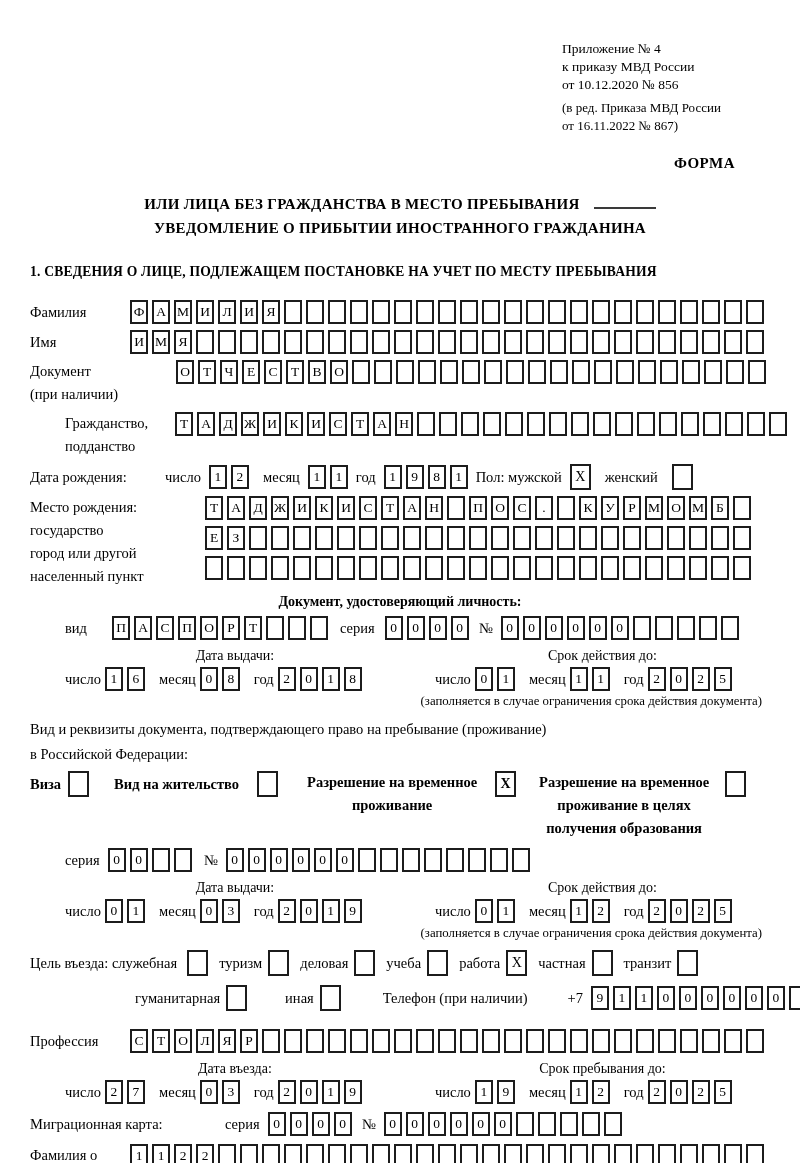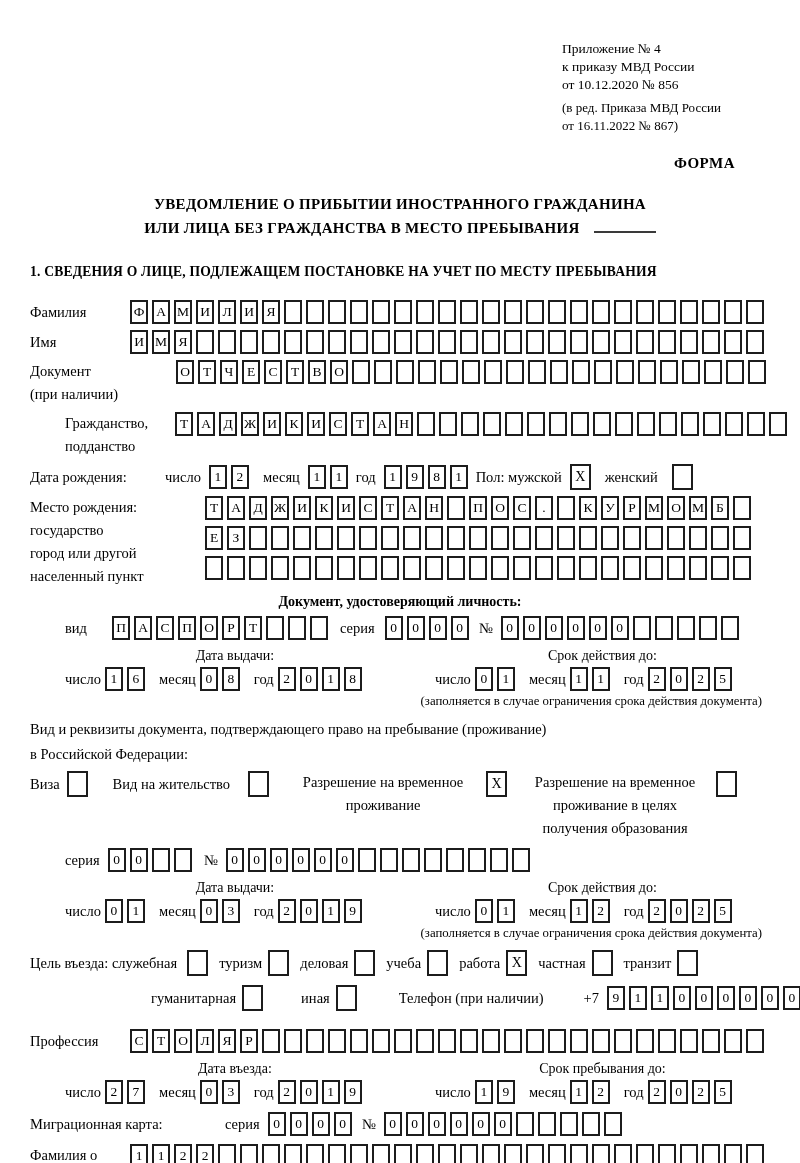--- a/index.html
+++ b/index.html
@@ -40,21 +40,21 @@
   .dg { width:355px; }
   .dg + .dg { width:350px; margin-left:15px; }
   .dg-head { text-align:center; font-size:14px; line-height:19px; }
   .dg-row { display:flex; align-items:center; margin-top:2px; }
   .dg-row .lbl { margin-right:4px; }
   .dg-row .mid { margin-left:14px; }
   .note { font-size:12.8px; text-align:right; padding-right:8px; margin-top:3px; }
 
   .intro { font-size:14.5px; line-height:25px; margin-top:8px; }
 
-  .permit-options { display:flex; align-items:flex-start; margin-top:4px; }
+  .permit-options { display:flex; align-items:flex-start; margin-top:4px;font-weight:bold; }
   .opt { display:flex; align-items:flex-start; }
   .opt .lbl { line-height:26px; }
   .opt .checkbox { margin-left:7px; }
   .opt-center { text-align:center; font-size:14.5px; line-height:23px; white-space:normal; }
   .wlbl185 { width:192px; } .wlbl190 { width:188px; }
 
   .purpose-row { display:flex; align-items:center; margin-top:9px; }
   .purpose-row .lbl { line-height:26px; }
   .purpose-row .checkbox { margin-left:6px; }
   .purpose-opt { margin-left:11px; display:flex; align-items:center; }
@@ -71,24 +71,24 @@
     <div>к приказу МВД России</div>
     <div>от 10.12.2020 № 856</div>
   </div>
   <div class="amendment">
     <div>(в ред. Приказа МВД России</div>
     <div>от 16.11.2022 № 867)</div>
   </div>
   <div class="forma">ФОРМА</div>
 
   <div class="title">
-    <div>УВЕДОМЛЕНИЕ О ПРИБЫТИИ ИНОСТРАННОГО ГРАЖДАНИНА</div>
     <div>
       <span>ИЛИ ЛИЦА БЕЗ ГРАЖДАНСТВА В МЕСТО ПРЕБЫВАНИЯ</span><span class="title-underline"></span>
     </div>
+    <div>УВЕДОМЛЕНИЕ О ПРИБЫТИИ ИНОСТРАННОГО ГРАЖДАНИНА</div>
   </div>
 
   <div class="section-heading">1. СВЕДЕНИЯ О ЛИЦЕ, ПОДЛЕЖАЩЕМ ПОСТАНОВКЕ НА УЧЕТ ПО МЕСТУ ПРЕБЫВАНИЯ</div>
 
   <div class="row" style="margin-top:20px;">
     <span class="lbl w100">Фамилия</span>
     <span class="cells">
         <span class="cell">Ф</span>
         <span class="cell">А</span>
         <span class="cell">М</span>
@@ -555,21 +555,21 @@
       <span class="lbl">частная</span>
       <span class="checkbox"></span>
     </span>
     <span class="purpose-opt">
       <span class="lbl">транзит</span>
       <span class="checkbox"></span>
     </span>
   </div>
 
   <div class="purpose-row" style="margin-left:105px;">
-    <span class="purpose-opt" style="margin-left:16px;">
+    <span class="purpose-opt" style="margin-left:0;">
       <span class="lbl">гуманитарная</span>
       <span class="checkbox"></span>
     </span>
     <span class="purpose-opt" style="margin-left:38px;">
       <span class="lbl">иная</span>
       <span class="checkbox"></span>
     </span>
     <span class="lbl" style="margin-left:42px;">Телефон (при наличии)</span>
     <span class="lbl" style="margin-left:40px;">+7</span>
     <span class="cells ml8">

